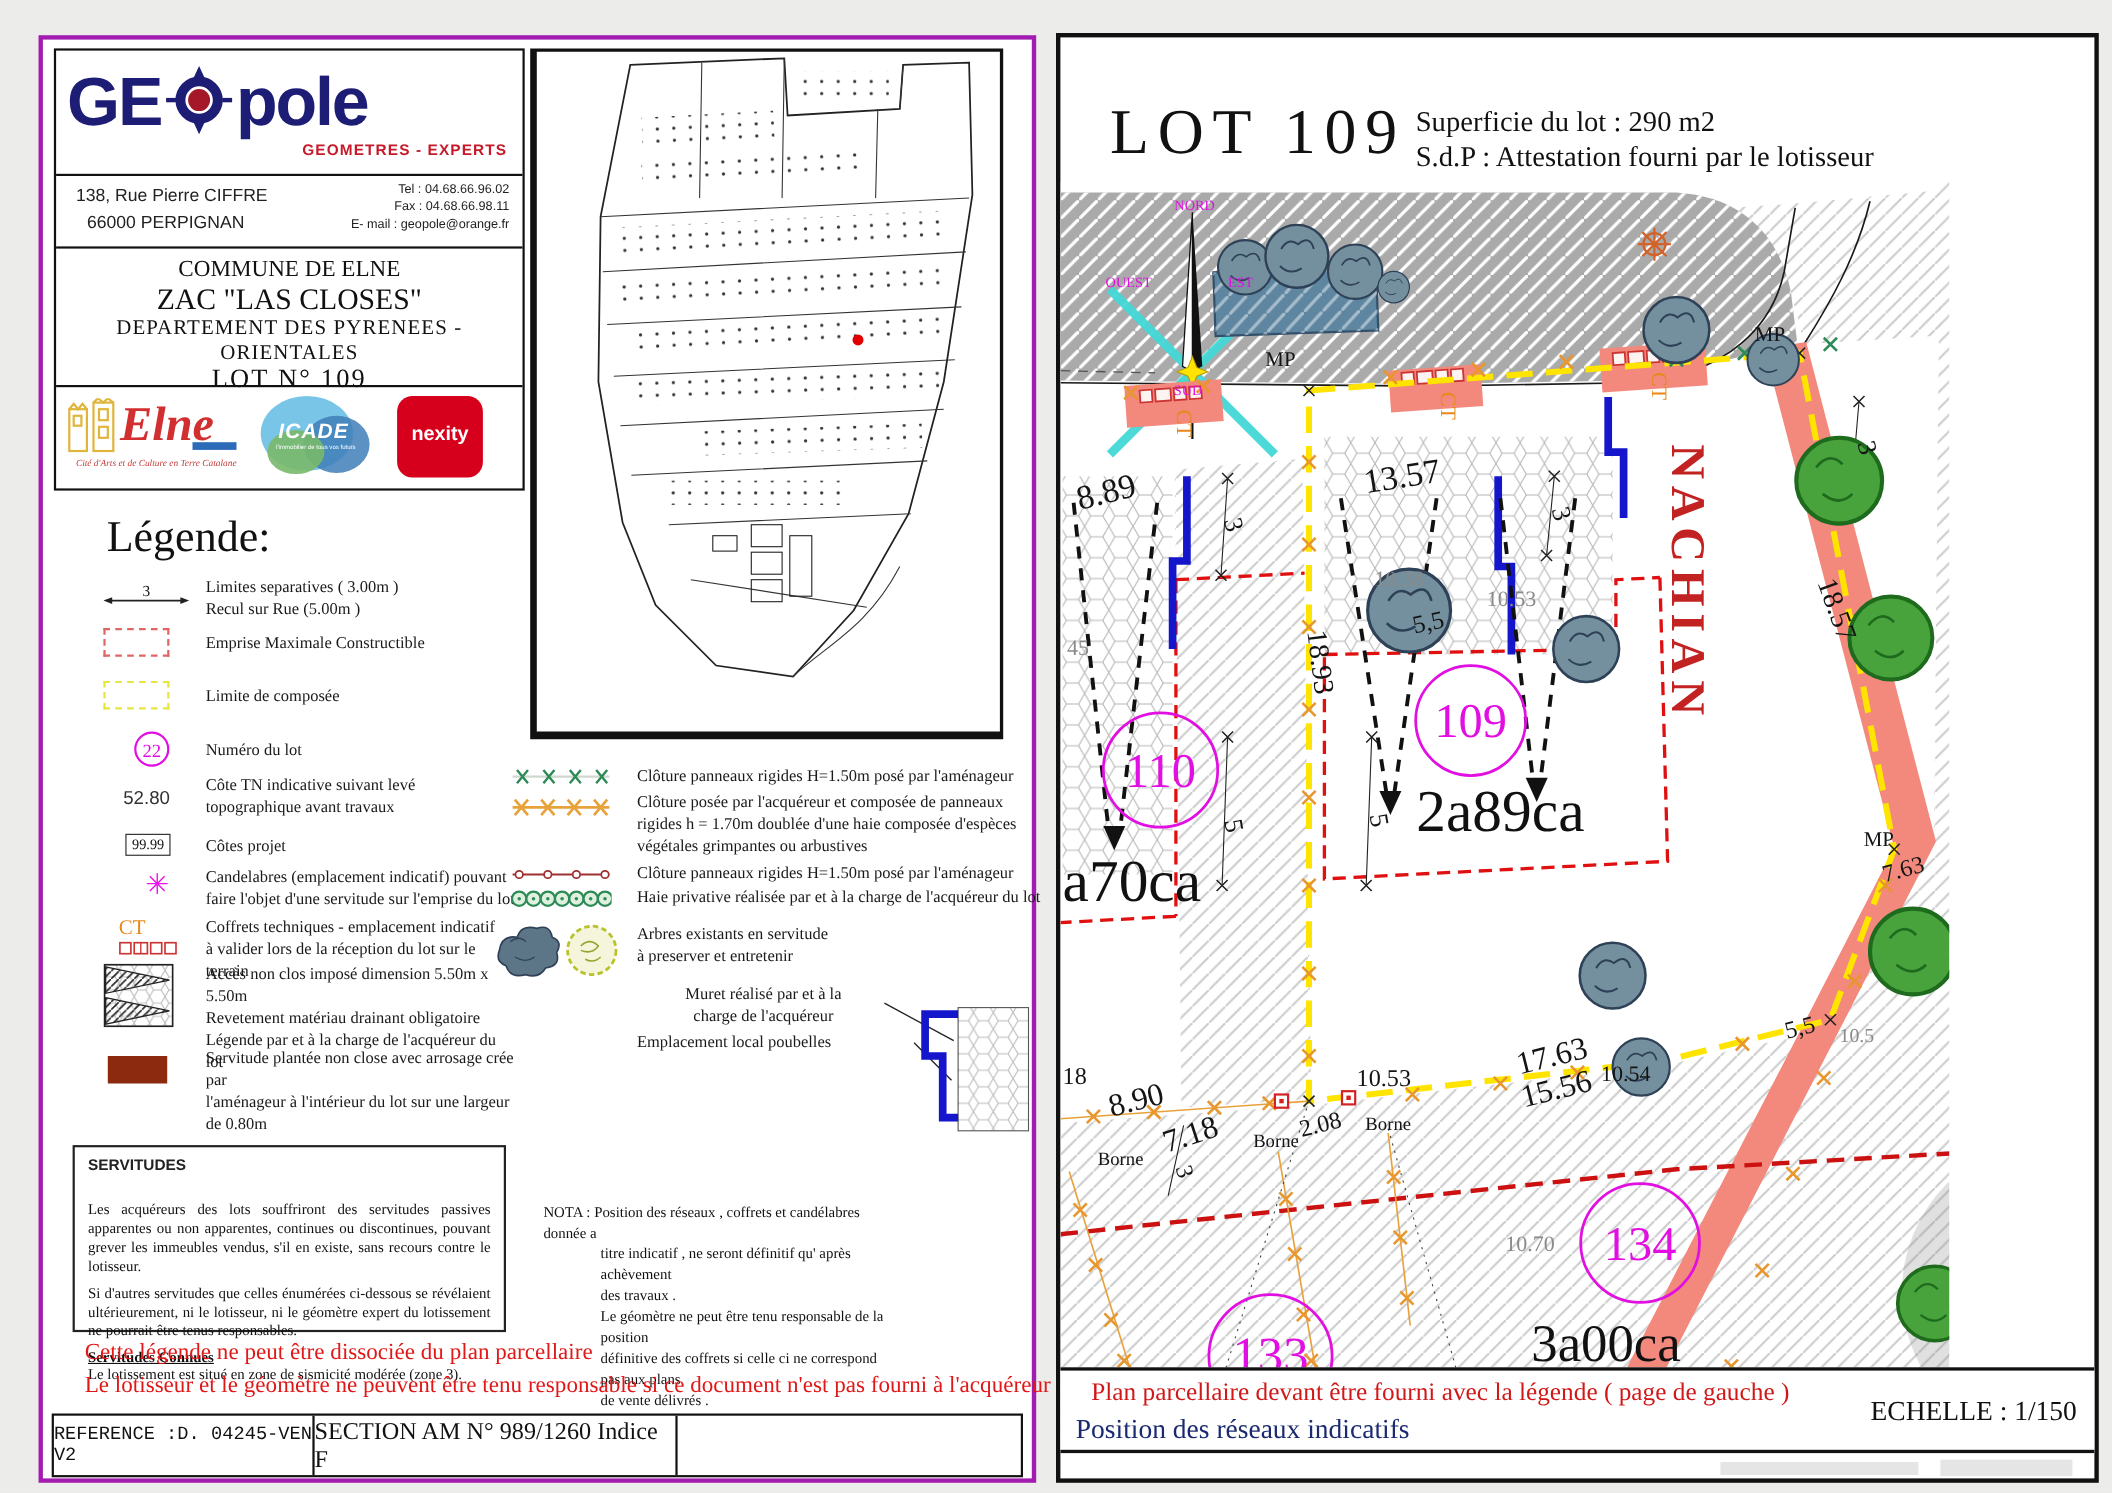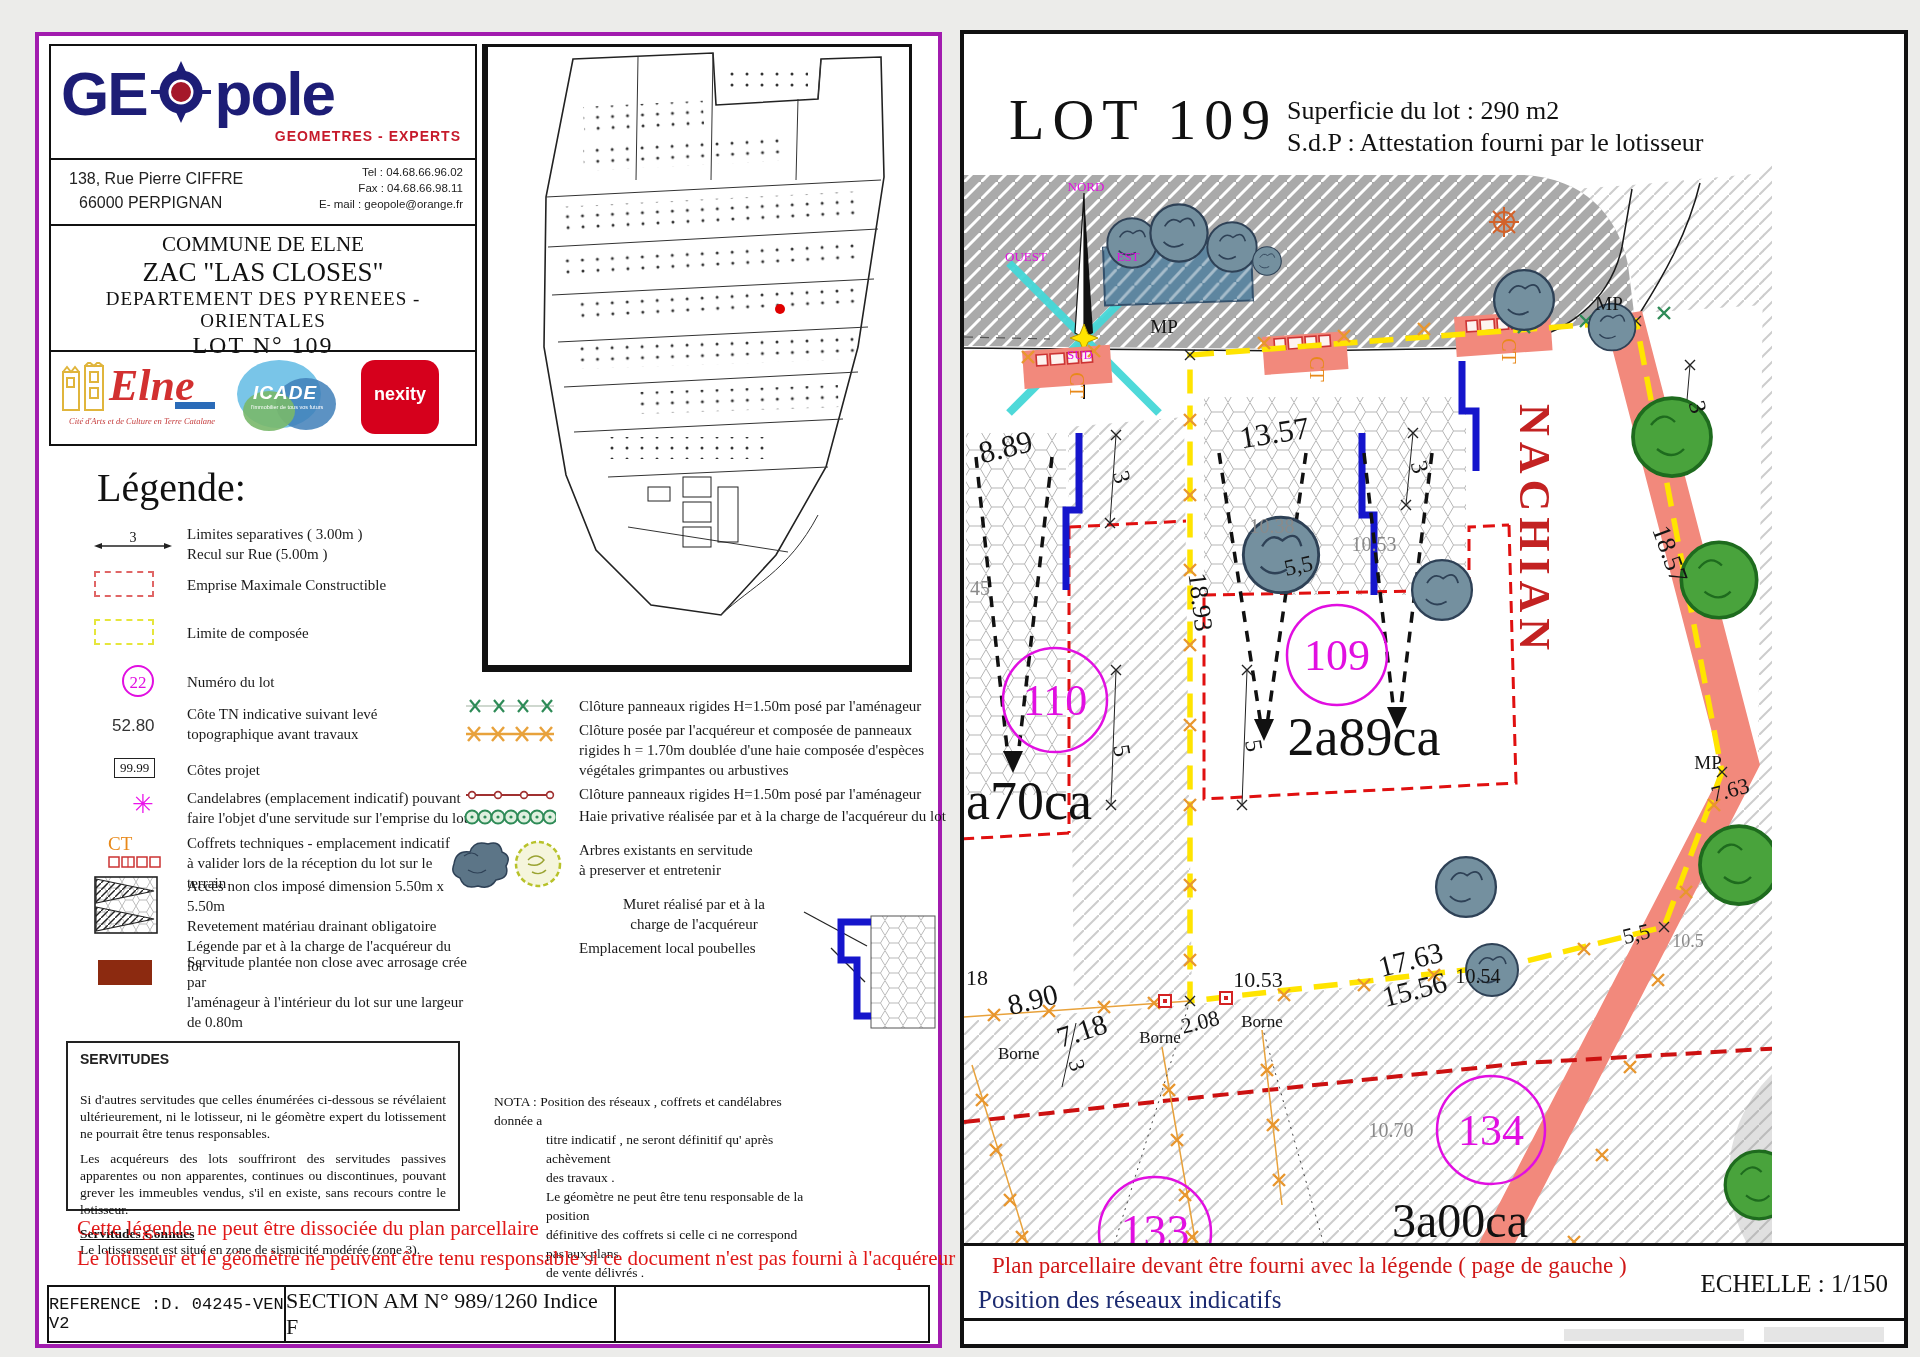--- a/index.html
+++ b/index.html
@@ -421,22 +421,22 @@
         </pattern>
       </defs>
       <line x1="225" y1="14" x2="288" y2="48" stroke="#222" stroke-width="1.2"></line>
       <line x1="252" y1="50" x2="286" y2="84" stroke="#222" stroke-width="1.2"></line>
       <rect x="292" y="18" width="64" height="112" fill="url(#hexD)" stroke="#555" stroke-width="1"></rect>
       <path d="M292,24 L262,24 L262,62 L278,62 L278,118 L292,118" fill="none" stroke="#1515cc" stroke-width="7"></path>
     </svg>
 
     <div id="serv-box" class="abs ser">
       <div class="t sans">SERVITUDES</div>
+      <p>Les acquéreurs des lots souffriront des servitudes passives apparentes ou non apparentes, continues ou discontinues, pouvant grever les immeubles vendus, s'il en existe, sans recours contre le lotisseur.</p>
       <p>Si d'autres servitudes que celles énumérées ci-dessous se révélaient ultérieurement, ni le lotisseur, ni le géomètre expert du lotissement ne pourrait être tenus responsables.</p>
-      <p>Les acquéreurs des lots souffriront des servitudes passives apparentes ou non apparentes, continues ou discontinues, pouvant grever les immeubles vendus, s'il en existe, sans recours contre le lotisseur.</p>
       <div class="kt">Servitudes Connues</div>
       <div class="kl">Le lotissement est situé en zone de sismicité modérée (zone 3).</div>
     </div>
 
     <div id="nota" class="abs ser">
       <div>NOTA : Position des réseaux , coffrets et candélabres donnée a</div>
       <div class="ind">titre indicatif , ne seront définitif qu' après achèvement</div>
       <div class="ind">des travaux .</div>
       <div class="ind">Le géomètre ne peut être tenu responsable de la position</div>
       <div class="ind">définitive des coffrets si celle ci ne correspond pas aux plans</div>

